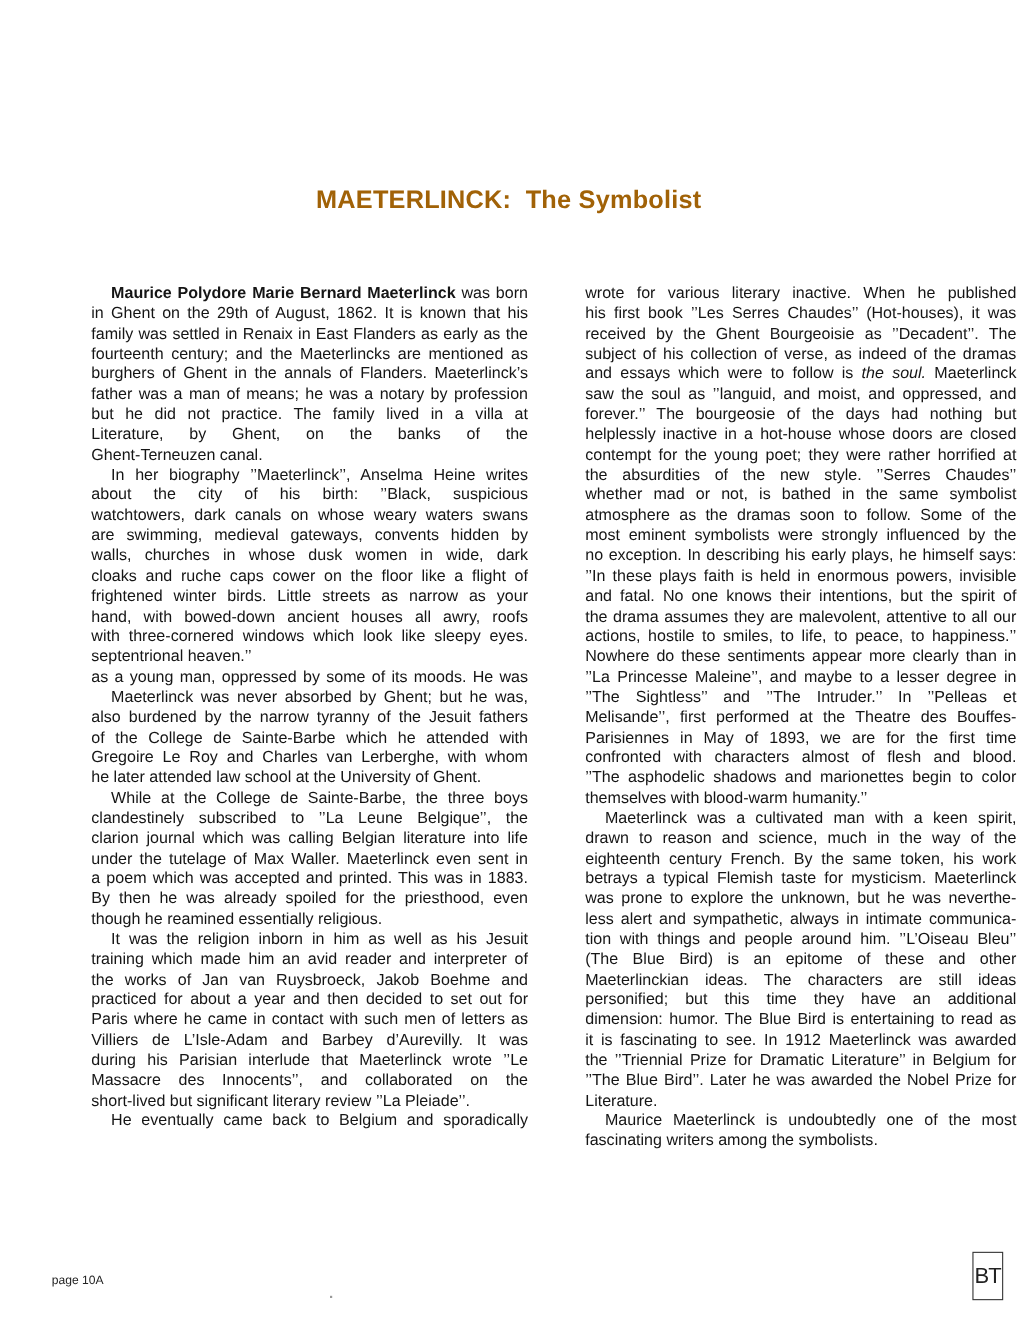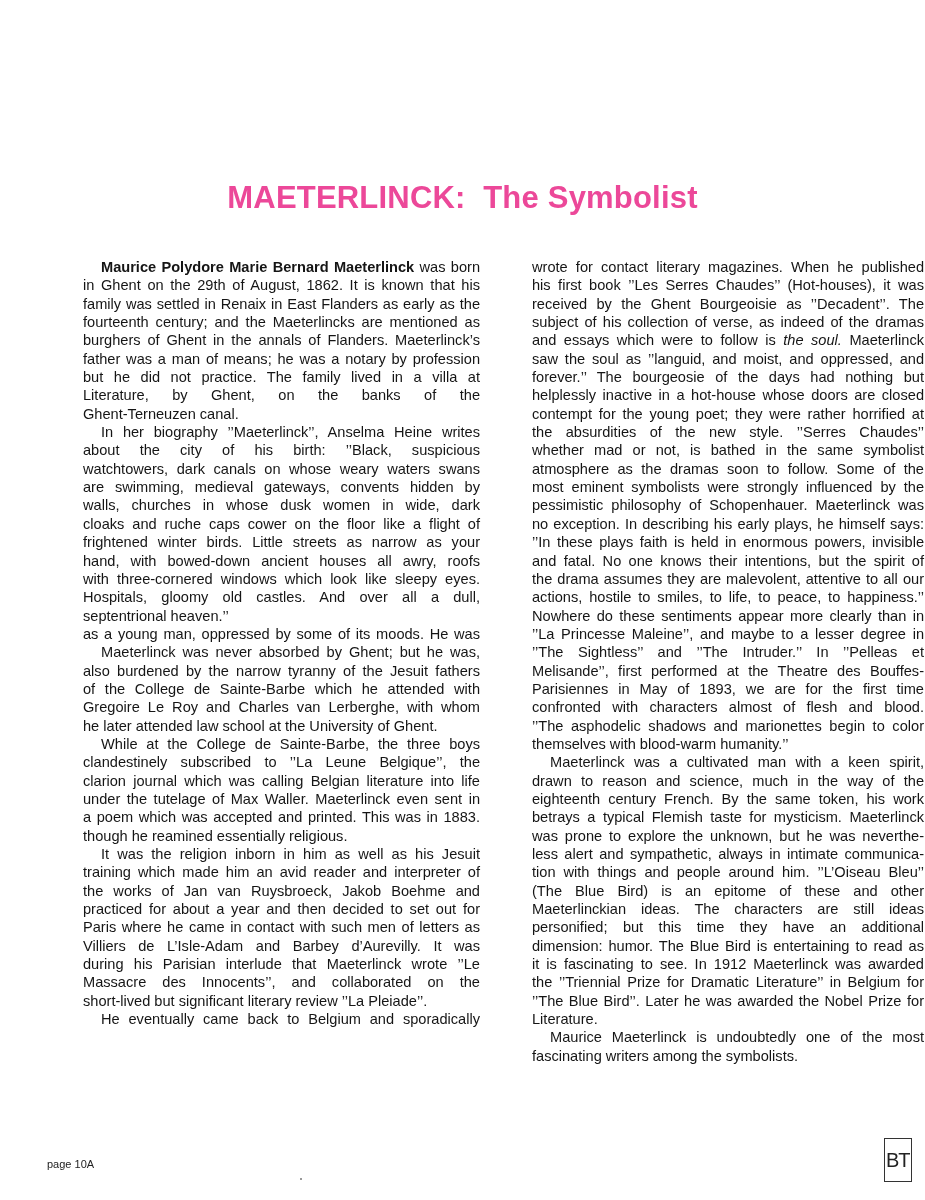--- a/index.html
+++ b/index.html
@@ -1,20 +1,20 @@
 <!DOCTYPE html>
 <html><head>
 <meta charset="utf-8">
 <style>
   html, body { margin: 0; padding: 0; background: #ffffff; }
   body { width: 925px; height: 1200px; position: relative; overflow: hidden; color: #111111; }
   .title {
-    position: absolute; left: 0; top: 180px; width: 925px; text-align: center;
-    font-family: "Liberation Sans", sans-serif; font-weight: bold; font-size: 31px;
-    letter-spacing: 0.2px; color: #ec4899; white-space: pre;
+    position: absolute; left: 0; top: 168px; width: 925px; text-align: center;
+    font-family: "Liberation Sans", sans-serif; font-weight: bold; font-size: 23px;
+    letter-spacing: 0.2px; color: #a16207; white-space: pre;
   }
   .col {
     position: absolute; top: 258px;
     font-family: "Liberation Sans", sans-serif; font-size: 14.6px; line-height: 18.35px;
     color: #151515;
     margin-left: 36px;
   }
   .col.left { left: 47px; width: 397px; }
   .col.right { left: 496px; width: 392px; top: 258px; }
   .line {
@@ -54,60 +54,59 @@
     <div class="line last"><span>Ghent-Terneuzen canal.</span></div>
     <div class="line indent"><span>In her biography ’’Maeterlinck’’, Anselma Heine writes</span></div>
     <div class="line"><span>about the city of his birth: ’’Black, suspicious</span></div>
     <div class="line"><span>watchtowers, dark canals on whose weary waters swans</span></div>
     <div class="line"><span>are swimming, medieval gateways, convents hidden by</span></div>
     <div class="line"><span>walls, churches in whose dusk women in wide, dark</span></div>
     <div class="line"><span>cloaks and ruche caps cower on the floor like a flight of</span></div>
     <div class="line"><span>frightened winter birds. Little streets as narrow as your</span></div>
     <div class="line"><span>hand, with bowed-down ancient houses all awry, roofs</span></div>
     <div class="line"><span>with three-cornered windows which look like sleepy eyes.</span></div>
-    <div class="line"><span>Hospitals, gloomy old castles. And over all a dull,</span></div>
     <div class="line last"><span>septentrional heaven.’’</span></div>
     <div class="line"><span>as a young man, oppressed by some of its moods. He was</span></div>
     <div class="line indent"><span>Maeterlinck was never absorbed by Ghent; but he was,</span></div>
     <div class="line"><span>also burdened by the narrow tyranny of the Jesuit fathers</span></div>
     <div class="line"><span>of the College de Sainte-Barbe which he attended with</span></div>
     <div class="line"><span>Gregoire Le Roy and Charles van Lerberghe, with whom</span></div>
     <div class="line last"><span>he later attended law school at the University of Ghent.</span></div>
     <div class="line indent"><span>While at the College de Sainte-Barbe, the three boys</span></div>
     <div class="line"><span>clandestinely subscribed to ’’La Leune Belgique’’, the</span></div>
     <div class="line"><span>clarion journal which was calling Belgian literature into life</span></div>
     <div class="line"><span>under the tutelage of Max Waller. Maeterlinck even sent in</span></div>
     <div class="line"><span>a poem which was accepted and printed. This was in 1883.</span></div>
+    <div class="line"><span>By then he was already spoiled for the priesthood, even</span></div>
     <div class="line last"><span>though he reamined essentially religious.</span></div>
     <div class="line indent"><span>It was the religion inborn in him as well as his Jesuit</span></div>
     <div class="line"><span>training which made him an avid reader and interpreter of</span></div>
     <div class="line"><span>the works of Jan van Ruysbroeck, Jakob Boehme and</span></div>
     <div class="line"><span>practiced for about a year and then decided to set out for</span></div>
     <div class="line"><span>Paris where he came in contact with such men of letters as</span></div>
     <div class="line"><span>Villiers de L’Isle-Adam and Barbey d’Aurevilly. It was</span></div>
     <div class="line"><span>during his Parisian interlude that Maeterlinck wrote ’’Le</span></div>
     <div class="line"><span>Massacre des Innocents’’, and collaborated on the</span></div>
     <div class="line last"><span>short-lived but significant literary review ’’La Pleiade’’.</span></div>
     <div class="line indent"><span>He eventually came back to Belgium and sporadically</span></div>
   </div>
 <div class="col right" id="rightcol">
-    <div class="line"><span>wrote for contact literary magazines. When he published</span></div>
+    <div class="line"><span>wrote for various literary inactive. When he published</span></div>
     <div class="line"><span>his first book ’’Les Serres Chaudes’’ (Hot-houses), it was</span></div>
     <div class="line"><span>received by the Ghent Bourgeoisie as ’’Decadent’’. The</span></div>
     <div class="line"><span>subject of his collection of verse, as indeed of the dramas</span></div>
     <div class="line"><span>and essays which were to follow is </span><span class="em">the soul.</span><span> Maeterlinck</span></div>
     <div class="line"><span>saw the soul as ’’languid, and moist, and oppressed, and</span></div>
     <div class="line"><span>forever.’’ The bourgeosie of the days had nothing but</span></div>
     <div class="line"><span>helplessly inactive in a hot-house whose doors are closed</span></div>
     <div class="line"><span>contempt for the young poet; they were rather horrified at</span></div>
     <div class="line"><span>the absurdities of the new style. ’’Serres Chaudes’’</span></div>
     <div class="line"><span>whether mad or not, is bathed in the same symbolist</span></div>
     <div class="line"><span>atmosphere as the dramas soon to follow. Some of the</span></div>
     <div class="line"><span>most eminent symbolists were strongly influenced by the</span></div>
-    <div class="line"><span>pessimistic philosophy of Schopenhauer. Maeterlinck was</span></div>
     <div class="line"><span>no exception. In describing his early plays, he himself says:</span></div>
     <div class="line"><span>’’In these plays faith is held in enormous powers, invisible</span></div>
     <div class="line"><span>and fatal. No one knows their intentions, but the spirit of</span></div>
     <div class="line"><span>the drama assumes they are malevolent, attentive to all our</span></div>
     <div class="line"><span>actions, hostile to smiles, to life, to peace, to happiness.’’</span></div>
     <div class="line"><span>Nowhere do these sentiments appear more clearly than in</span></div>
     <div class="line"><span>’’La Princesse Maleine’’, and maybe to a lesser degree in</span></div>
     <div class="line"><span>’’The Sightless’’ and ’’The Intruder.’’ In ’’Pelleas et</span></div>
     <div class="line"><span>Melisande’’, first performed at the Theatre des Bouffes-</span></div>
     <div class="line"><span>Parisiennes in May of 1893, we are for the first time</span></div>

